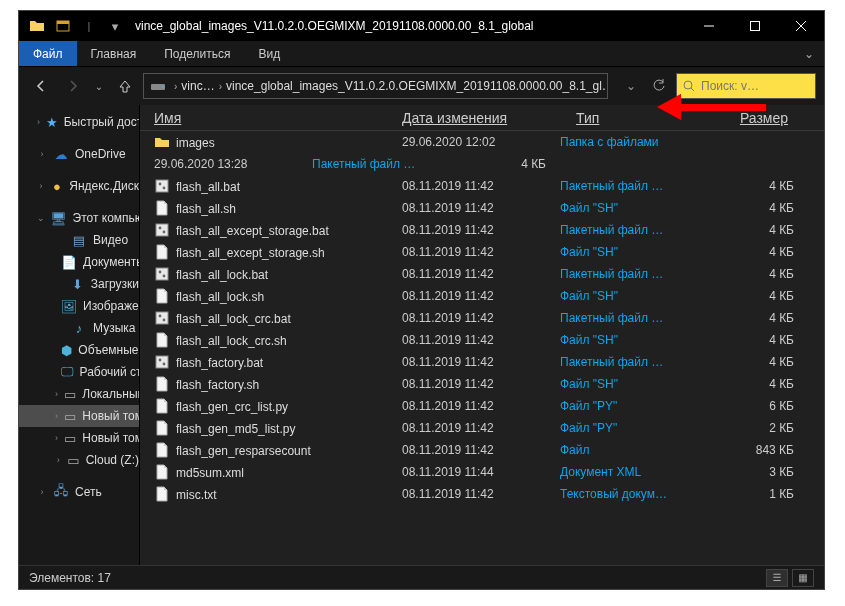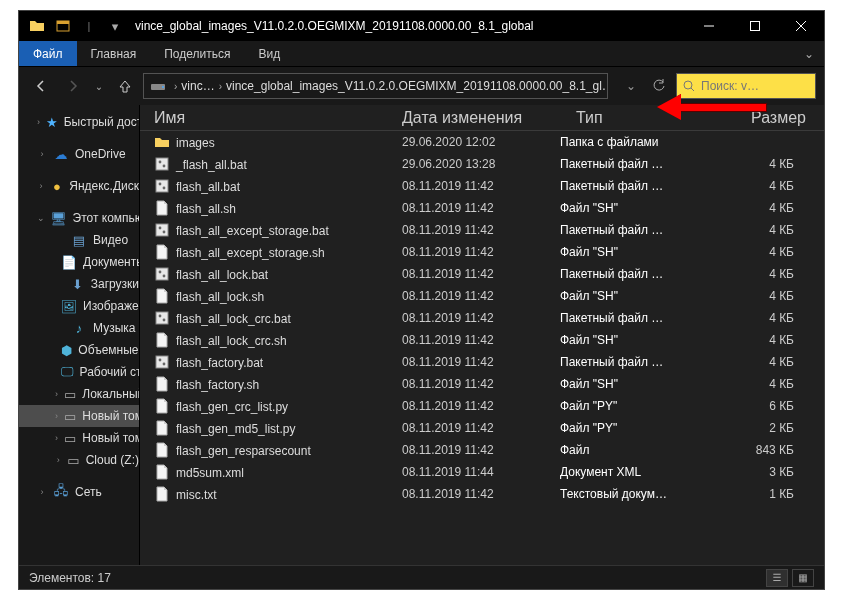--- a/index.html
+++ b/index.html
@@ -27,31 +27,31 @@
 .body-area { flex:1; display:flex; background:#202020; overflow:hidden; }
 .sidebar { width:176px; background:#191919; border-right:1px solid #000; overflow-y:auto; padding:6px 0; }
 .side-item { display:flex; align-items:center; height:22px; padding-left:18px; color:#ddd; gap:6px; white-space:nowrap; }
 .side-item.indent { padding-left:36px; }
 .side-item.sel { background:#4d4d4d; }
 .side-item .caret { width:10px; font-size:9px; color:#888; text-align:center; display:inline-block;}
 .side-item .ico { width:16px; height:16px; display:inline-flex; align-items:center; justify-content:center; font-size:13px; }
 .side-spacer { height:10px; }
 .file-area { flex:1; display:flex; flex-direction:column; background:#202020; }
 .col-headers { height:26px; border-bottom:1px solid #3a3a3a; display:flex; align-items:center; color:#ccc; padding-left:14px; }
-.col-h { font-size:16px; }
+.col-h { font-size:14px;text-decoration:underline; }
 .col-name { width:248px; }
 .col-date { width:158px; }
 .col-type { width:158px;margin-left:16px; }
-.col-size { width:90px; text-align:right; padding-right:18px; }
+.col-size { width:90px; text-align:right; padding-right:36px; }
 .file-list { flex:1; overflow:auto; }
 .file-row { height:22px; display:flex; align-items:center; color:#ddd; padding-left:14px; }
 .fcell { font-size:12px; overflow:hidden; white-space:nowrap; text-overflow:ellipsis; }
 .fcell.name { width:248px; display:flex; align-items:flex-end; gap:6px; }
 .fcell.date { width:158px; color:#ccc; }
-.fcell.type { width:158px; color:#ffffff; }
+.fcell.type { width:158px; color:#0ea5e9; }
 .fcell.size { width:90px; text-align:right; padding-right:14px; color:#ccc; }
 .fico { width:16px; height:16px; display:inline-flex; align-items:center; justify-content:center; font-size:12px; }
 .statusbar { height:24px; background:#191919; border-top:1px solid #333; display:flex; align-items:center; color:#ccc; padding:0 10px; justify-content:space-between; }
 .status-right { display:flex; gap:4px; }
 .view-btn { width:22px; height:18px; border:1px solid #444; display:flex; align-items:center; justify-content:center; color:#aaa; font-size:10px;}
 .view-btn.active { background:#2f2f2f; }
 .arrow-overlay { position:absolute; left:657px; top:94px; width:110px; height:26px; pointer-events:none; }
 .arrow-shaft { position:absolute; left:22px; top:9px; width:88px; height:9px; background:#ff0000; border:1px solid #5a0000; }
 .arrow-head { position:absolute; left:0; top:0; width:0; height:0; border-top:13px solid transparent; border-bottom:13px solid transparent; border-right:24px solid #ff0000; filter:drop-shadow(0 0 0.5px #5a0000);}
 svg { display:block; }
@@ -260,30 +260,20 @@
                   <path fill="#f8d060" d="M1 4h5l2 2h7v7H1z"></path>
                 </svg>
               </span>
               <span>images</span>
             </div>
             <div class="fcell date">29.06.2020 12:02</div>
             <div class="fcell type">Папка с файлами</div>
             <div class="fcell size"></div>
           </div>
           <div class="file-row">
-            <div class="fcell name">
-              <span class="fico">
-                <svg width="16" height="16" viewBox="0 0 16 16">
-                  <rect x="2" y="2" width="12" height="12" fill="#e8e8e8" stroke="#888"></rect>
-                  <circle cx="6" cy="6" r="1.4" fill="#666"></circle>
-                  <circle cx="10" cy="10" r="1.4" fill="#666"></circle>
-                </svg>
-              </span>
-              <span>_flash_all.bat</span>
-            </div>
             <div class="fcell date">29.06.2020 13:28</div>
             <div class="fcell type">Пакетный файл …</div>
             <div class="fcell size">4 КБ</div>
           </div>
           <div class="file-row">
             <div class="fcell name">
               <span class="fico">
                 <svg width="16" height="16" viewBox="0 0 16 16">
                   <rect x="2" y="2" width="12" height="12" fill="#e8e8e8" stroke="#888"></rect>
                   <circle cx="6" cy="6" r="1.4" fill="#666"></circle>

